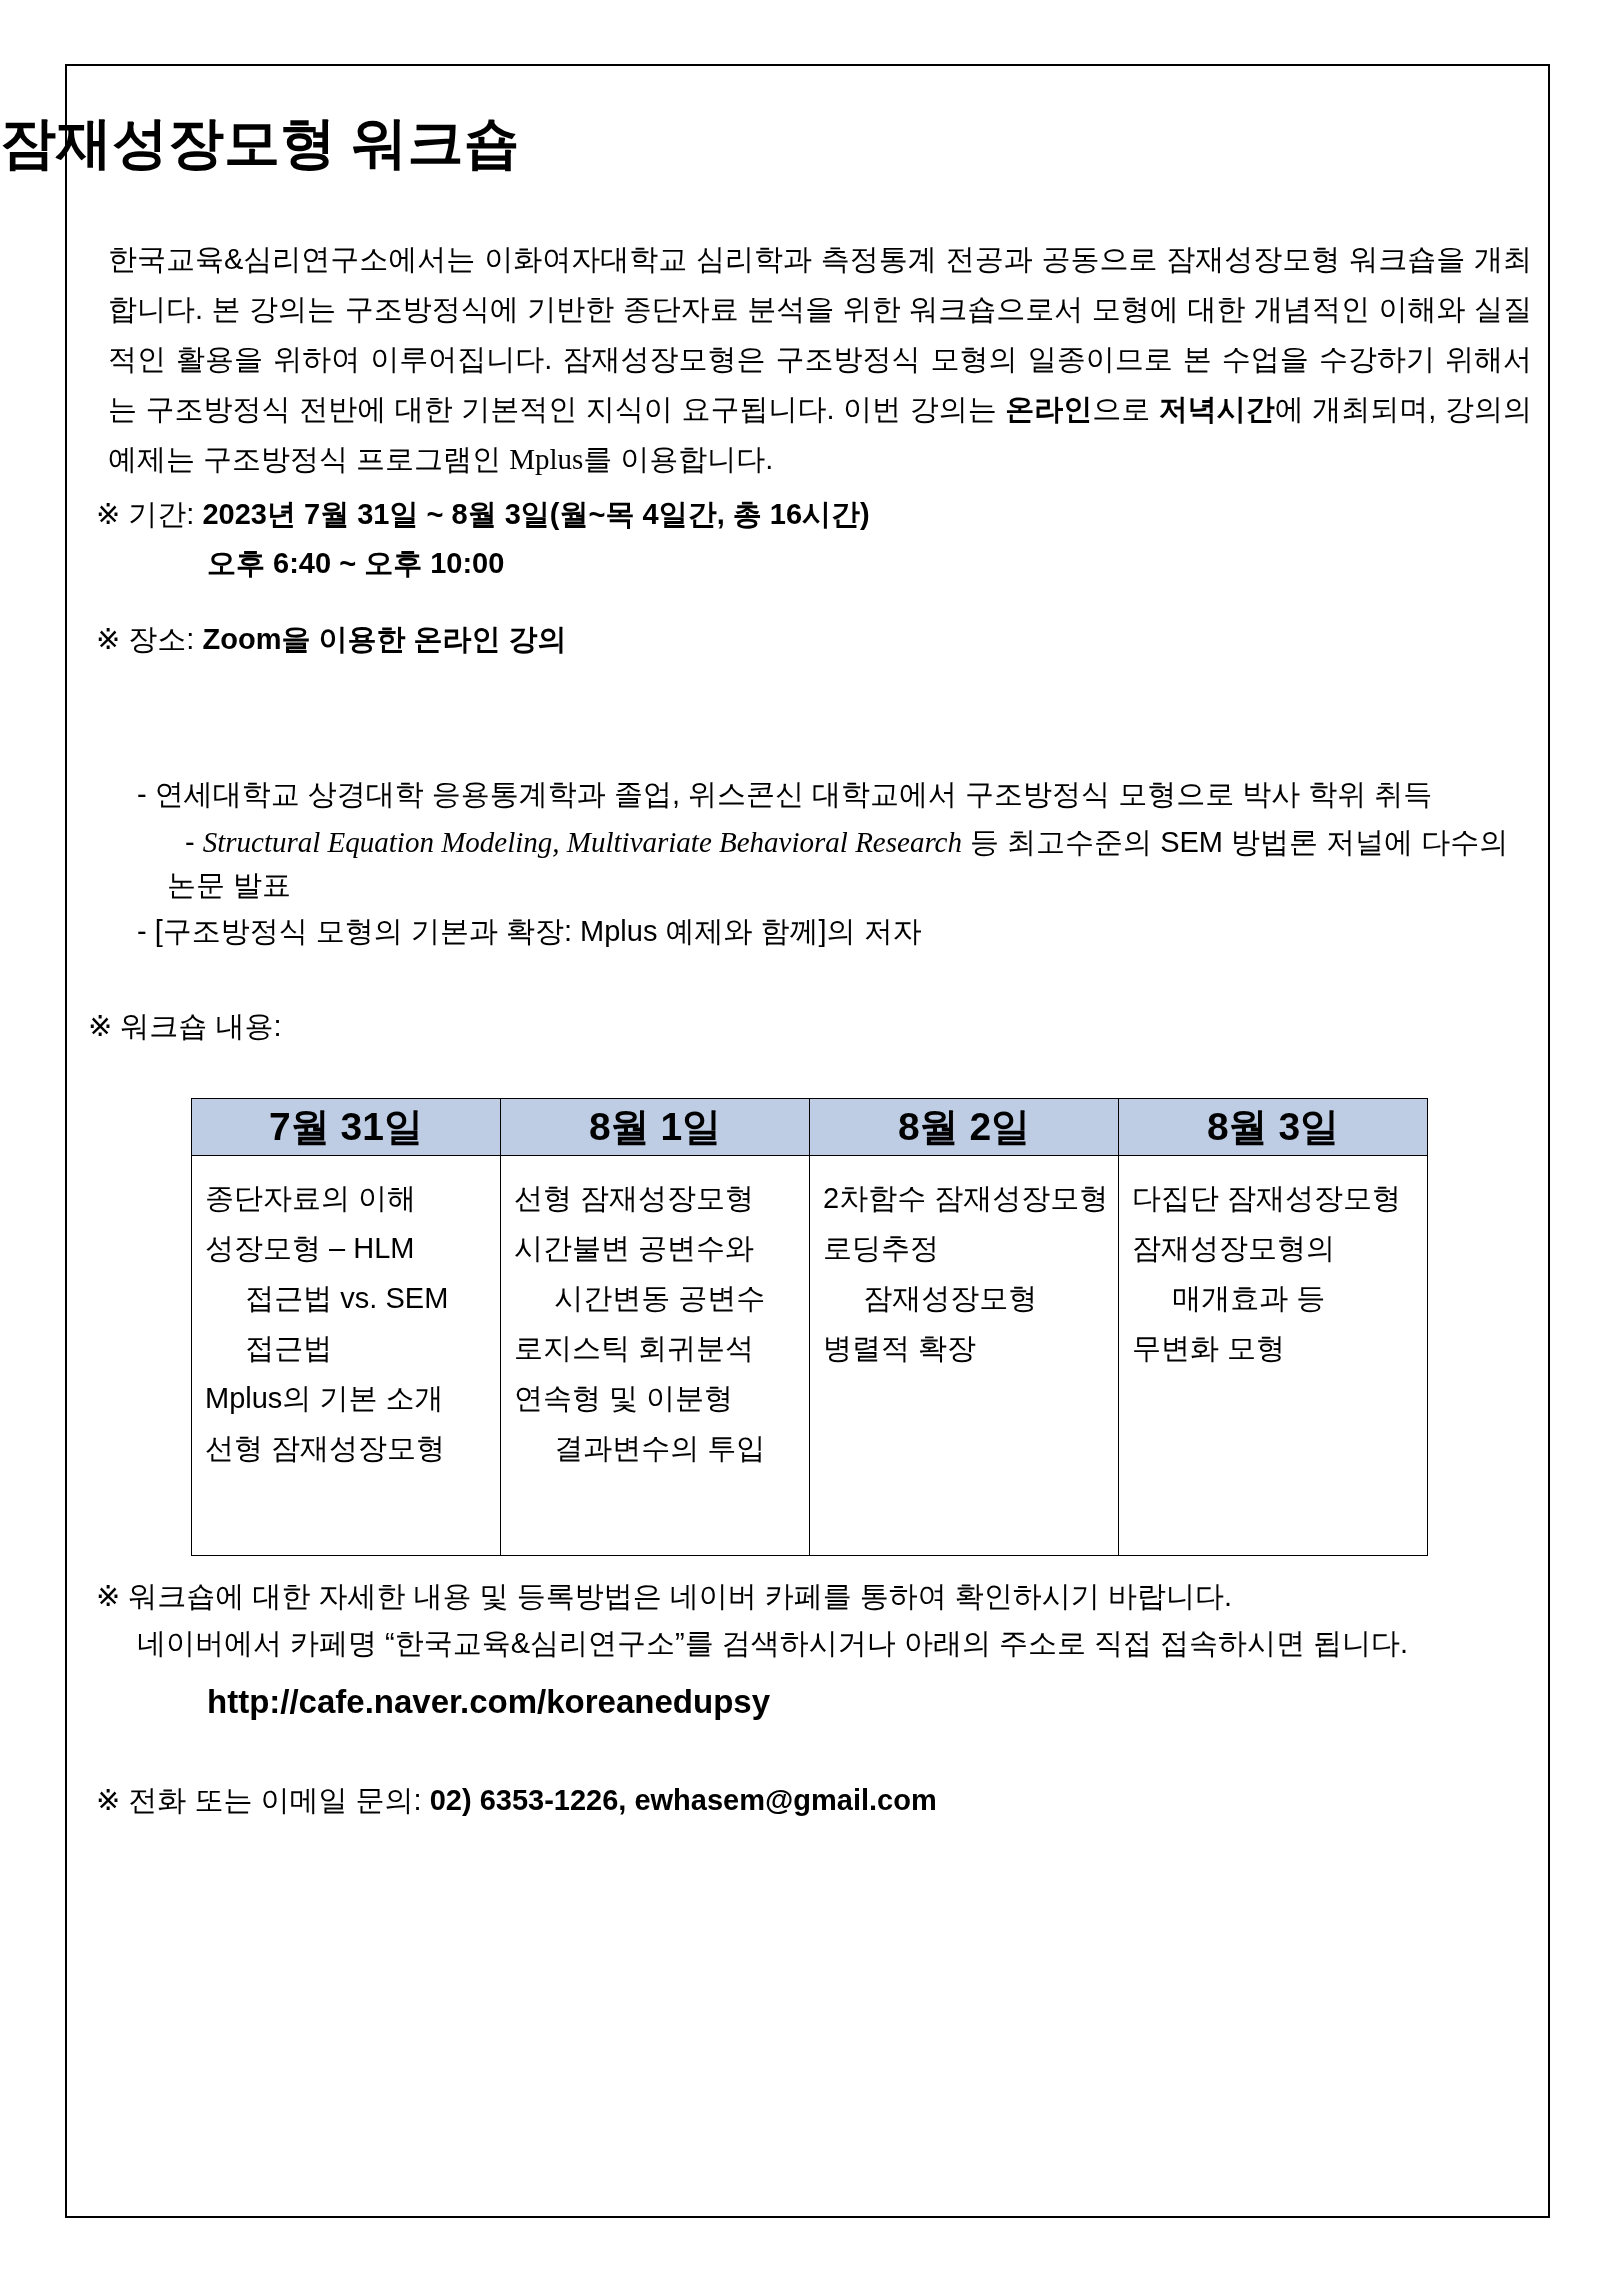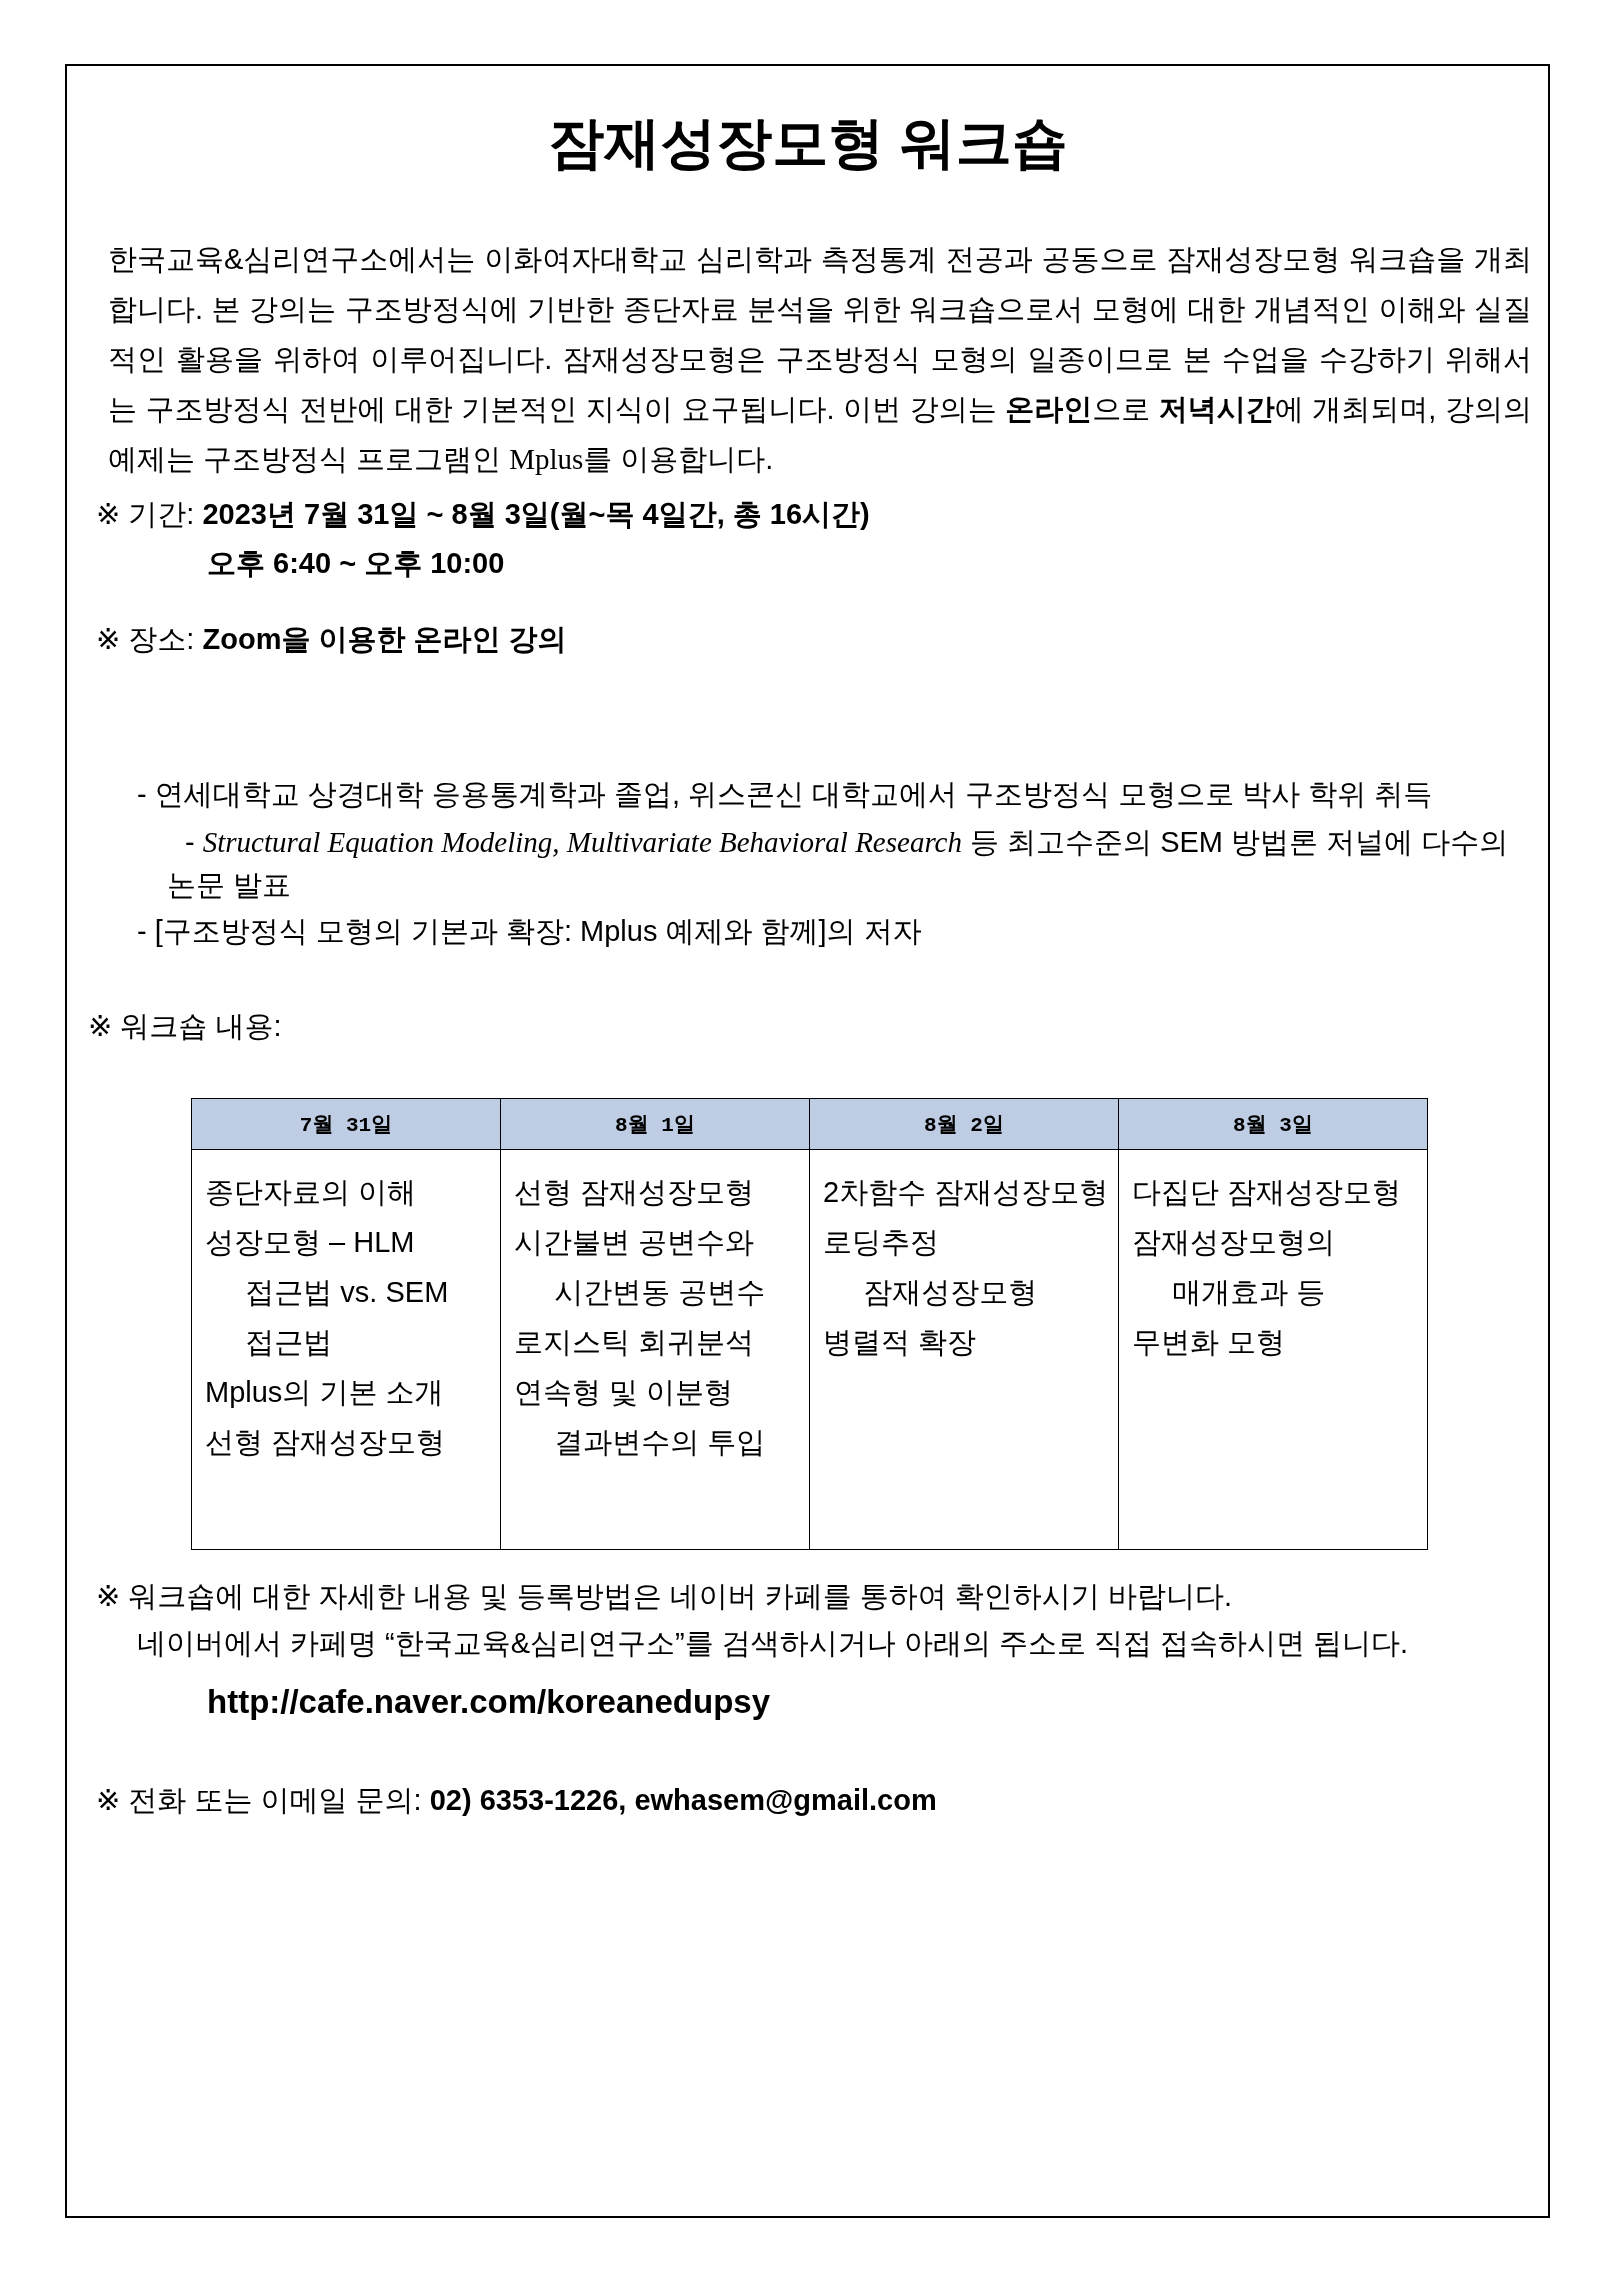--- a/index.html
+++ b/index.html
@@ -8,21 +8,21 @@
     font-family:"Liberation Sans","DejaVu Sans",sans-serif;
     color:#000000;
   }
   .page{position:relative;width:1616px;height:2284px;overflow:hidden;background:#ffffff;}
   .border-box{
     position:absolute;left:65px;top:64px;width:1485px;height:2154px;
     border:2px solid #000000;box-sizing:border-box;
   }
   .title{
     position:absolute;top:112px;left:0;width:1616px;margin:0;
-    text-align:center;font-size:56px;font-weight:bold;line-height:1.1;
+    text-align:left;font-size:56px;font-weight:bold;line-height:1.1;
   }
   .intro{
     position:absolute;left:96px;top:222px;width:1424px;margin:12px;
     font-size:29px;line-height:50px;text-align:justify;
   }
   .l{position:absolute;font-size:29px;line-height:50px;white-space:nowrap;}
   .b{font-weight:bold;}
   .sf{font-family:"Liberation Serif","DejaVu Serif",serif;}
   .si{font-family:"Liberation Serif","DejaVu Serif",serif;font-style:italic;}
   #period{left:96px;top:489px;}
@@ -33,22 +33,22 @@
   #inst-b2{left:137px;top:817px;margin-left:48px;}
   #inst-b2c{left:152px;top:860px;margin-left:15px;}
   #inst-b3{left:137px;top:906px;}
   #contents-heading{left:88px;top:1001px;}
   .sched{
     position:absolute;left:191px;top:1098px;width:1237px;
     border-collapse:collapse;table-layout:fixed;
   }
   .sched th{
     height:48px;background:#BECDE4;border:1.3px solid #000000;
-    font-size:21px;font-weight:bold;vertical-align:middle;
-    font-family:Liberation Mono, monospace;
+    font-size:39px;font-weight:bold;vertical-align:middle;
+    font-family:Liberation Sans, sans-serif;
   }
   .sched td{
     border:1.3px solid #000000;vertical-align:top;height:382px;
     padding:17px 2.6px 0 13px;
   }
   .cell-lines{font-size:29px;line-height:50px;white-space:pre-wrap;}
   #notice1{left:96px;top:1571px;}
   #notice2{left:137px;top:1618px;}
   #url{left:207px;top:1674px;font-size:33px;font-weight:bold;line-height:55px;}
   #contact{left:96px;top:1775px;}

